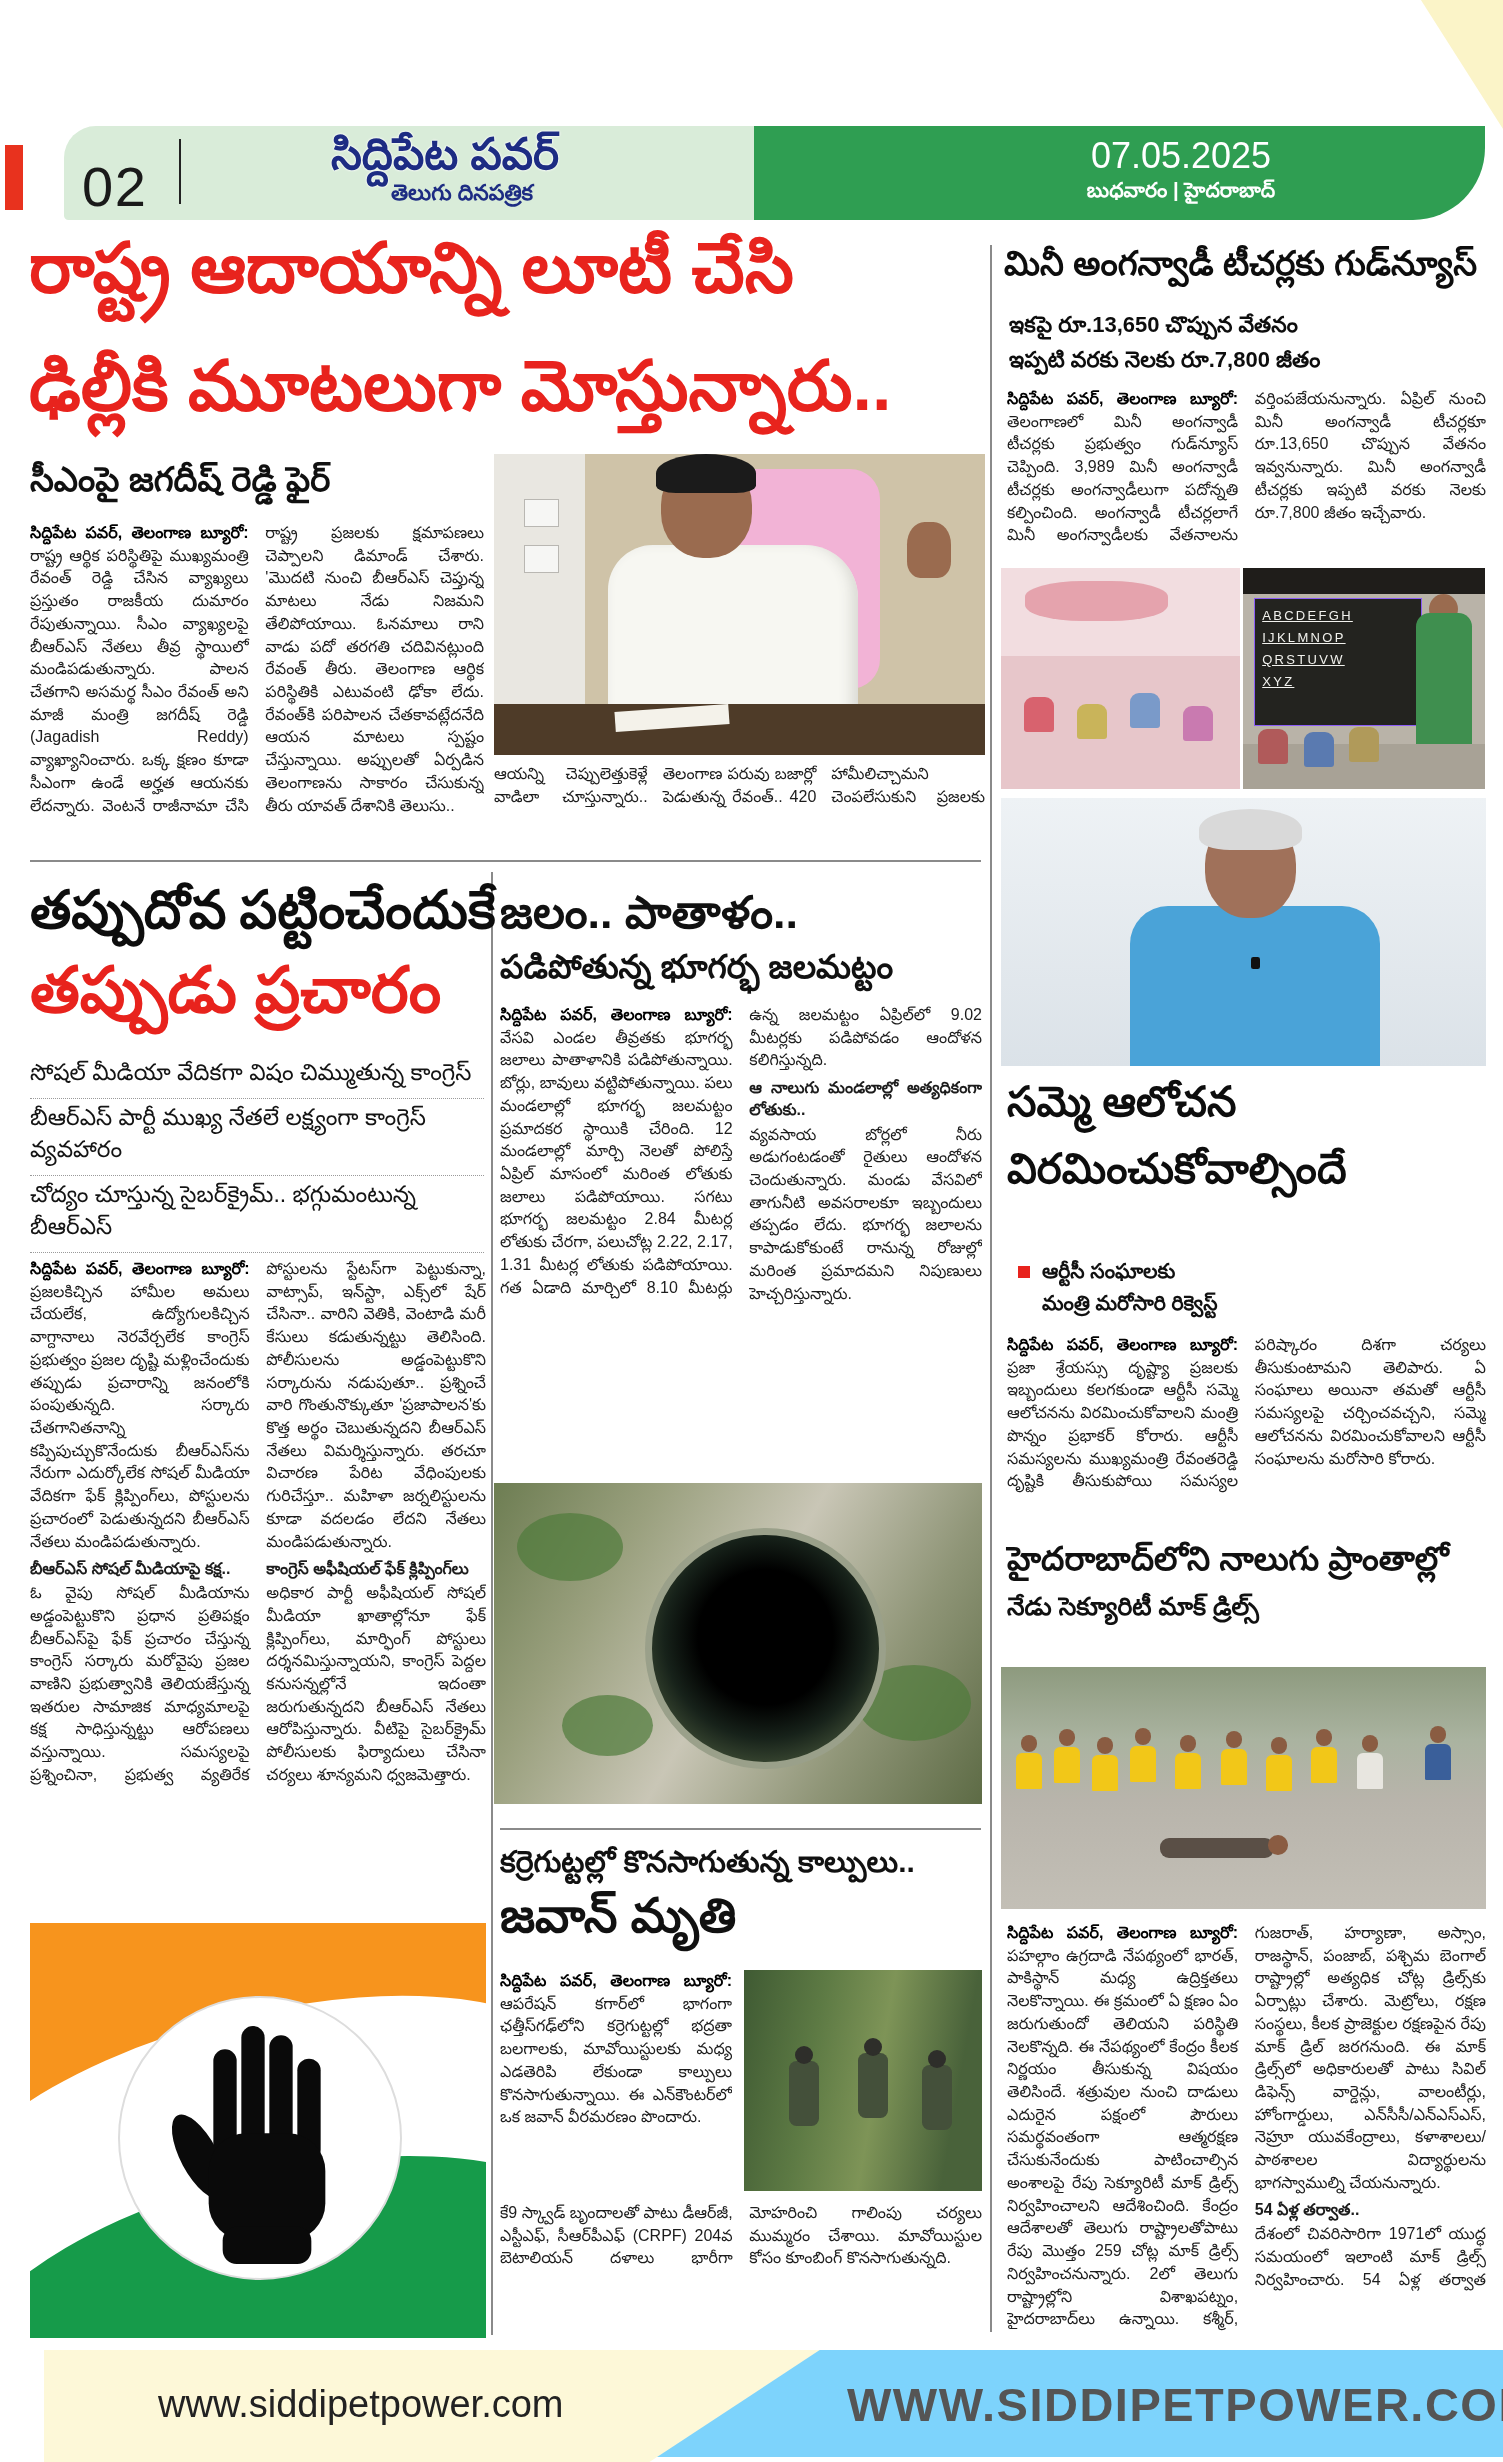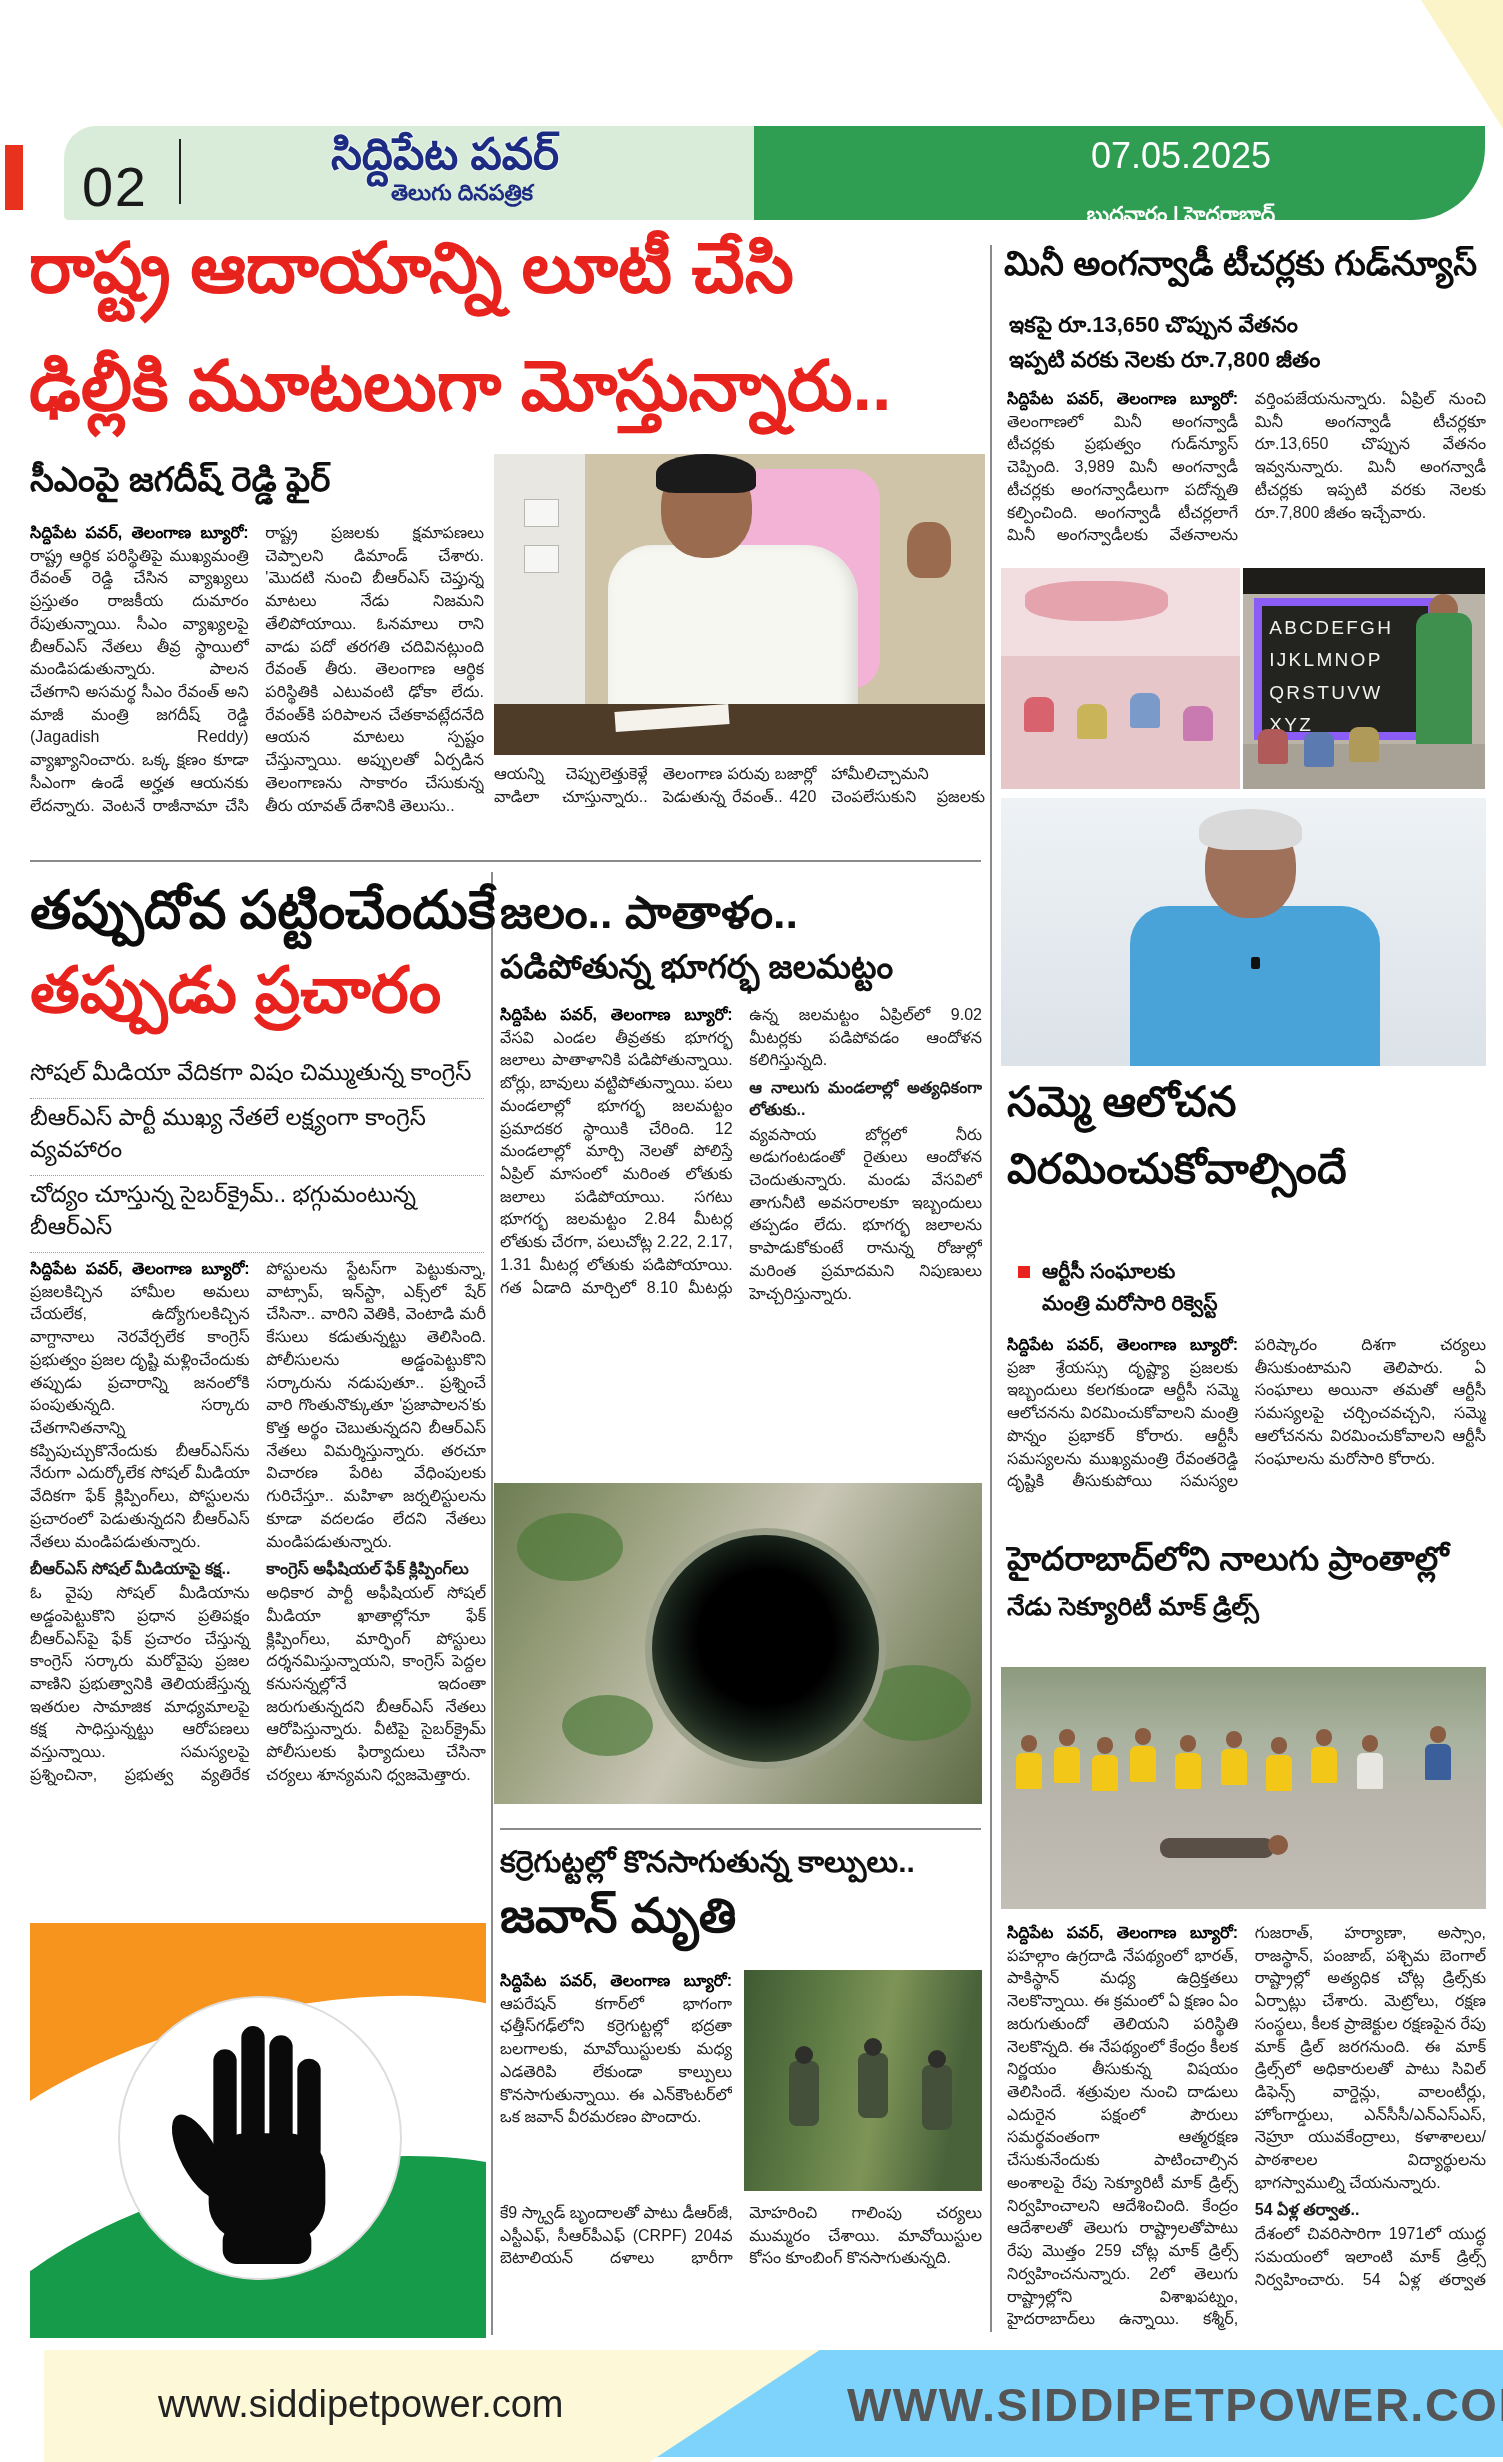--- a/index.html
+++ b/index.html
@@ -20,21 +20,21 @@
                  clip-path:polygon(28% 0,100% 0,100% 100%,100% 100%);}
   .red-strip{left:4.5px;top:145px;width:18px;height:65px;background:#e8321e;}
   .hdr-light{left:64px;top:126px;width:691px;height:94px;background:#d9ecd9;border-radius:32px 0 0 4.5px;}
   .hdr-dark{left:754px;top:126px;width:731px;height:94px;background:#2f9e52;border-radius:0 0 72px 0;}
   .pgnum{left:82px;top:130px;font-size:56px;color:#1a1a1a;letter-spacing:1.5px;margin-top:24px;}
   .hdr-div{left:179px;top:139px;width:2.3px;height:65px;background:#222;}
   .brand{left:218px;top:129px;width:454px;text-align:center;font-weight:bold;
          color:#1d2c83;font-size:44px;text-shadow:0 0 2.3px #fff,0 0 2.3px #fff;}
   .brand-tag{left:303px;top:180px;width:318px;text-align:center;font-weight:bold;color:#1d2c83;font-size:22px;}
   .hdr-date{left:984px;top:135px;width:394px;text-align:center;color:#fff;font-size:36px;}
-  .hdr-day{left:984px;top:179px;width:394px;text-align:center;color:#fff;font-size:20.4px;font-weight:bold;margin-top:24px;}
+  .hdr-day{left:984px;top:179px;width:394px;text-align:center;color:#fff;font-size:20.4px;font-weight:bold;}
 
   
   .lead-h1{left:29px;top:232px;width:962px;font-size:70px;font-weight:800;color:#e8231d;line-height:1.05;white-space:nowrap;}
   .lead-h2{left:29px;top:350px;width:962px;font-size:70px;font-weight:800;color:#e8231d;line-height:1.05;white-space:nowrap;}
   .lead-sub{left:30px;top:460px;width:469px;font-size:34px;font-weight:800;color:#101010;}
   .lead-body{left:30px;top:522px;width:454px;height:303px;}
   .lead-photo{left:494px;top:454px;width:491px;height:301px;background:#cfc3a8;overflow:hidden;}
   .lead-below{left:494px;top:763px;width:491px;height:67px;}
 
   
@@ -53,22 +53,22 @@
   .ang-h{left:1004px;top:244px;width:485px;font-size:34px;font-weight:800;color:#0d0d0d;white-space:nowrap;}
   .ang-d1{left:1009px;top:312px;width:469px;font-size:22px;font-weight:800;color:#0d0d0d;}
   .ang-d2{left:1009px;top:347px;width:469px;font-size:22px;font-weight:800;color:#0d0d0d;}
   .ang-body{left:1007px;top:388px;width:479px;height:176px;}
   .ang-photos{left:1001px;top:568px;width:485px;height:221px;}
   .angL{left:0;top:0;width:239px;height:221px;background:#e7c6ca;overflow:hidden;}
   .angL-wall{left:0;top:0;width:100%;height:40%;background:#f2dde0;}
   .angL-streak{left:10%;top:6%;width:60%;height:18%;background:#d86a79;border-radius:40%;opacity:.5;}
   .angR{left:242px;top:0;width:242px;height:221px;background:#b9b3a8;overflow:hidden;}
   .angR-top{left:0;top:0;width:100%;height:26px;background:#1f1d1a;}
-  .angR-bb{left:10.6px;top:30px;width:151px;height:114px;background:#23231f;border:8px solid #8b5cf6;
-           color:#f2f2ee;font-size:19px;line-height:1.7;padding:6px 7.6px;letter-spacing:2.3px;}
+  .angR-bb{left:10.6px;top:30px;width:151px;height:114px;background:#23231f;border:1px solid #8b5cf6;
+           color:#f2f2ee;font-size:13px;line-height:1.7;padding:6px 7.6px;letter-spacing:2.3px;text-decoration:underline;}
   .angR-teacher{left:173px;top:45px;width:56px;height:144px;background:#3f8f4f;border-radius:13.6px 13.6px 3px 3px;}
   .angR-thead{left:186px;top:26px;width:29px;height:30px;background:#9a6b4f;border-radius:50%;}
   .kid{width:30px;height:35px;border-radius:9px 9px 3px 3px;}
   .angR-floor{left:0;top:176px;width:100%;height:45px;background:#a8a296;}
 
   
   .stk-photo{left:1001px;top:798px;width:485px;height:268px;background:linear-gradient(#eef2f5,#dbe2e8);overflow:hidden;}
   .sp-head{left:204px;top:19.7px;width:91px;height:100px;background:#a0715a;border-radius:46%;}
   .sp-hair{left:198px;top:10.6px;width:103px;height:41px;background:#d9d9d9;border-radius:50% 50% 30% 30%;}
   .sp-body{left:129px;top:108px;width:250px;height:161px;background:#4aa3d8;border-radius:38px 38px 0 0;}

